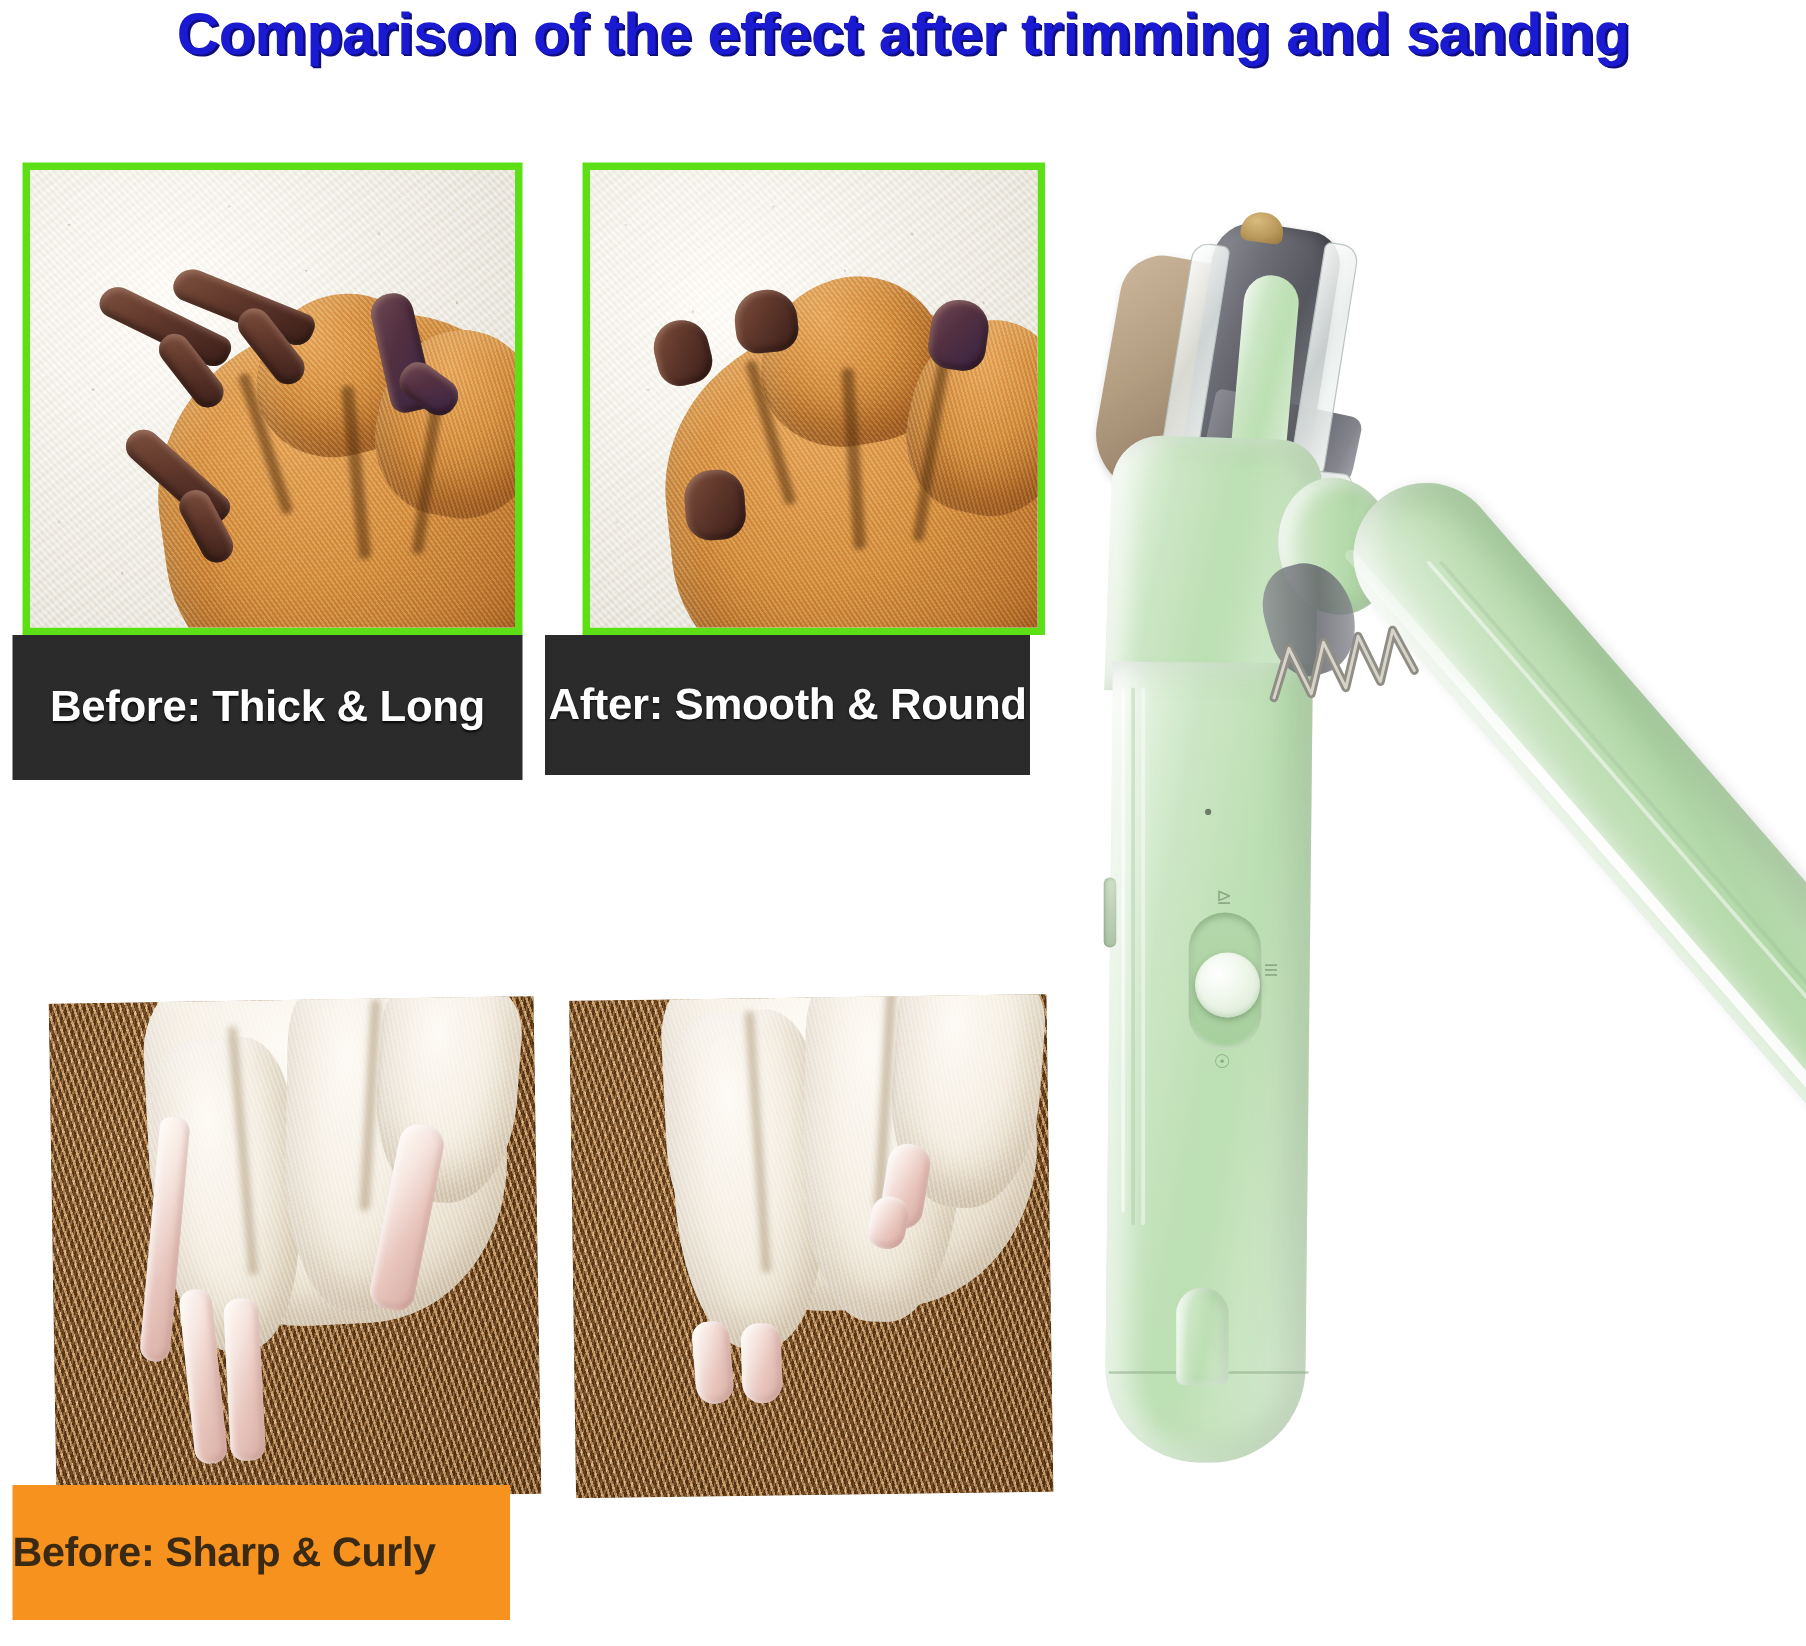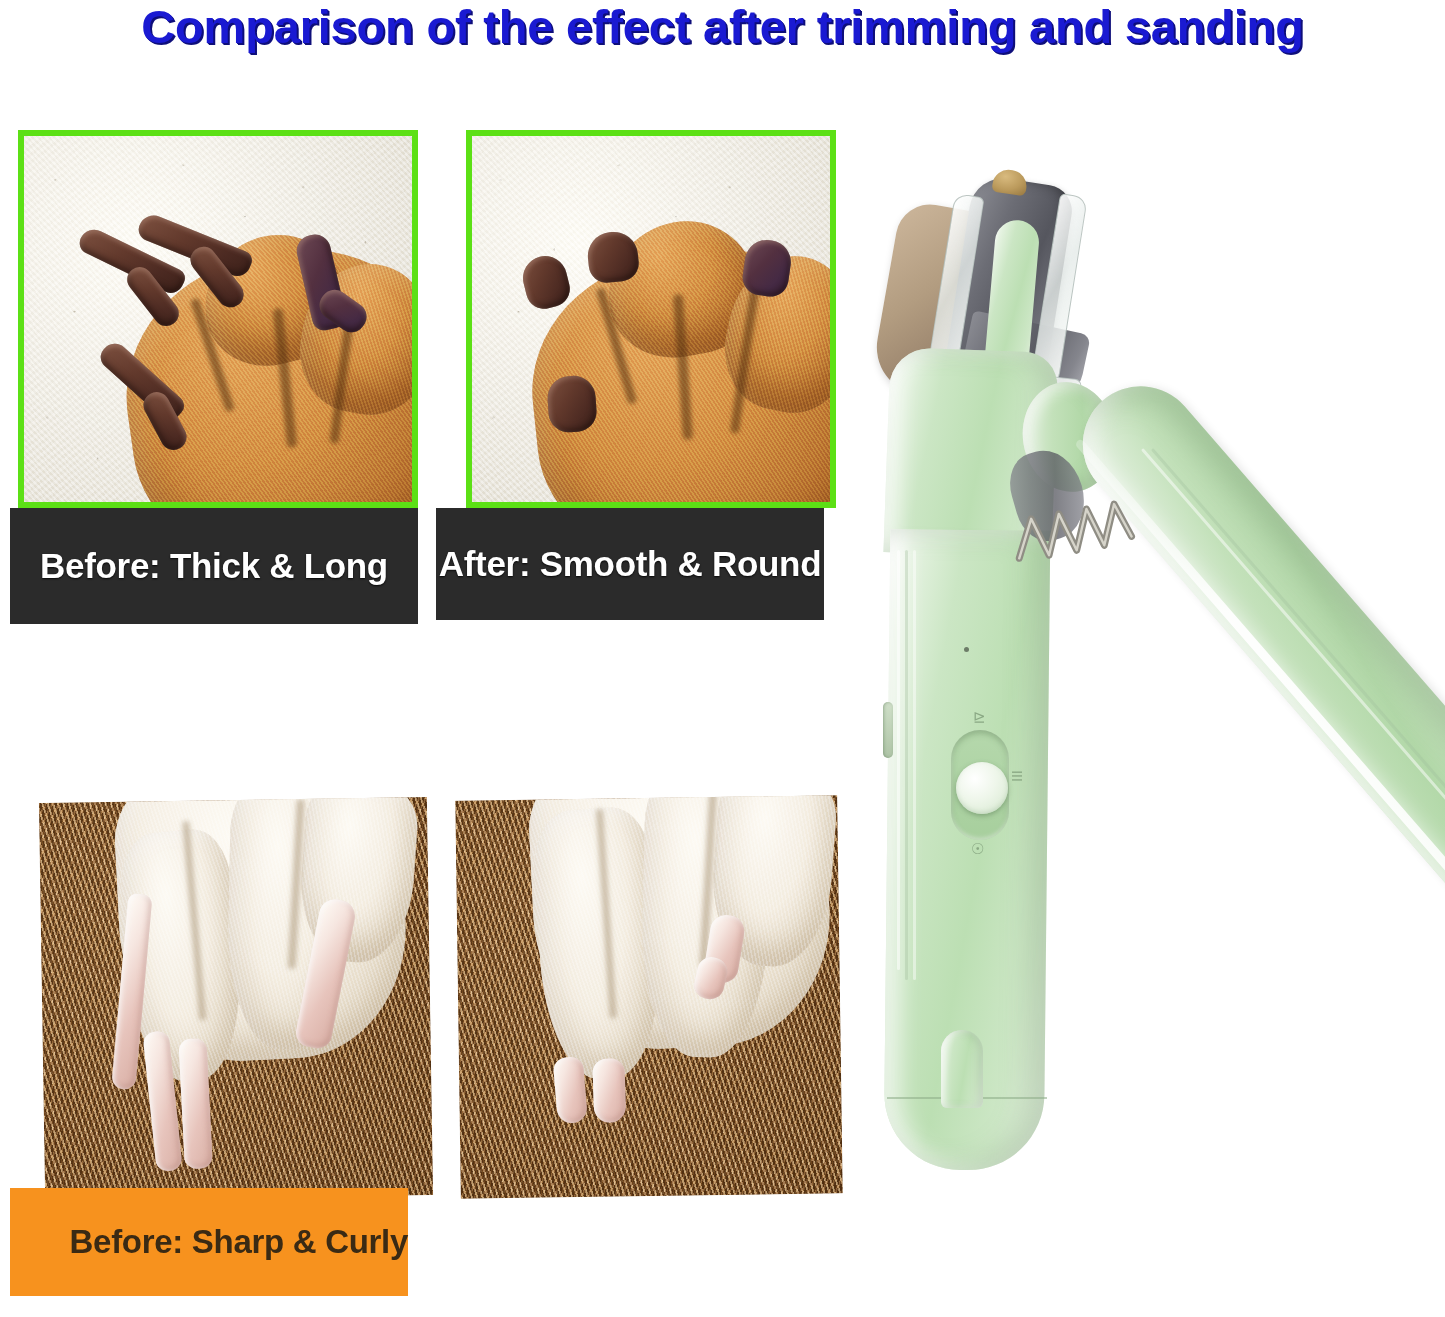--- a/index.html
+++ b/index.html
@@ -89,21 +89,21 @@
   .label-dark{
     position:absolute;background:#2b2b2b;
     display:flex;align-items:center;justify-content:center;
     color:#ffffff;font-weight:bold;
     font-family:"Liberation Sans", sans-serif;
     text-shadow:0 1px 2px rgba(0,0,0,.85);
     letter-spacing:-0.3px;
   }
   .label-orange{
     position:absolute;background:#f7921e;
-    display:flex;align-items:center;justify-content:flex-end;
+    display:flex;align-items:center;justify-content:flex-start;
     color:#3a2a14;font-weight:bold;
     font-family:"Liberation Sans", sans-serif;
     letter-spacing:-0.3px;
   }
 
   
   .carpet-shag{
     position:absolute;inset:0;
     background-color:#8d6a45;
     background-image:

